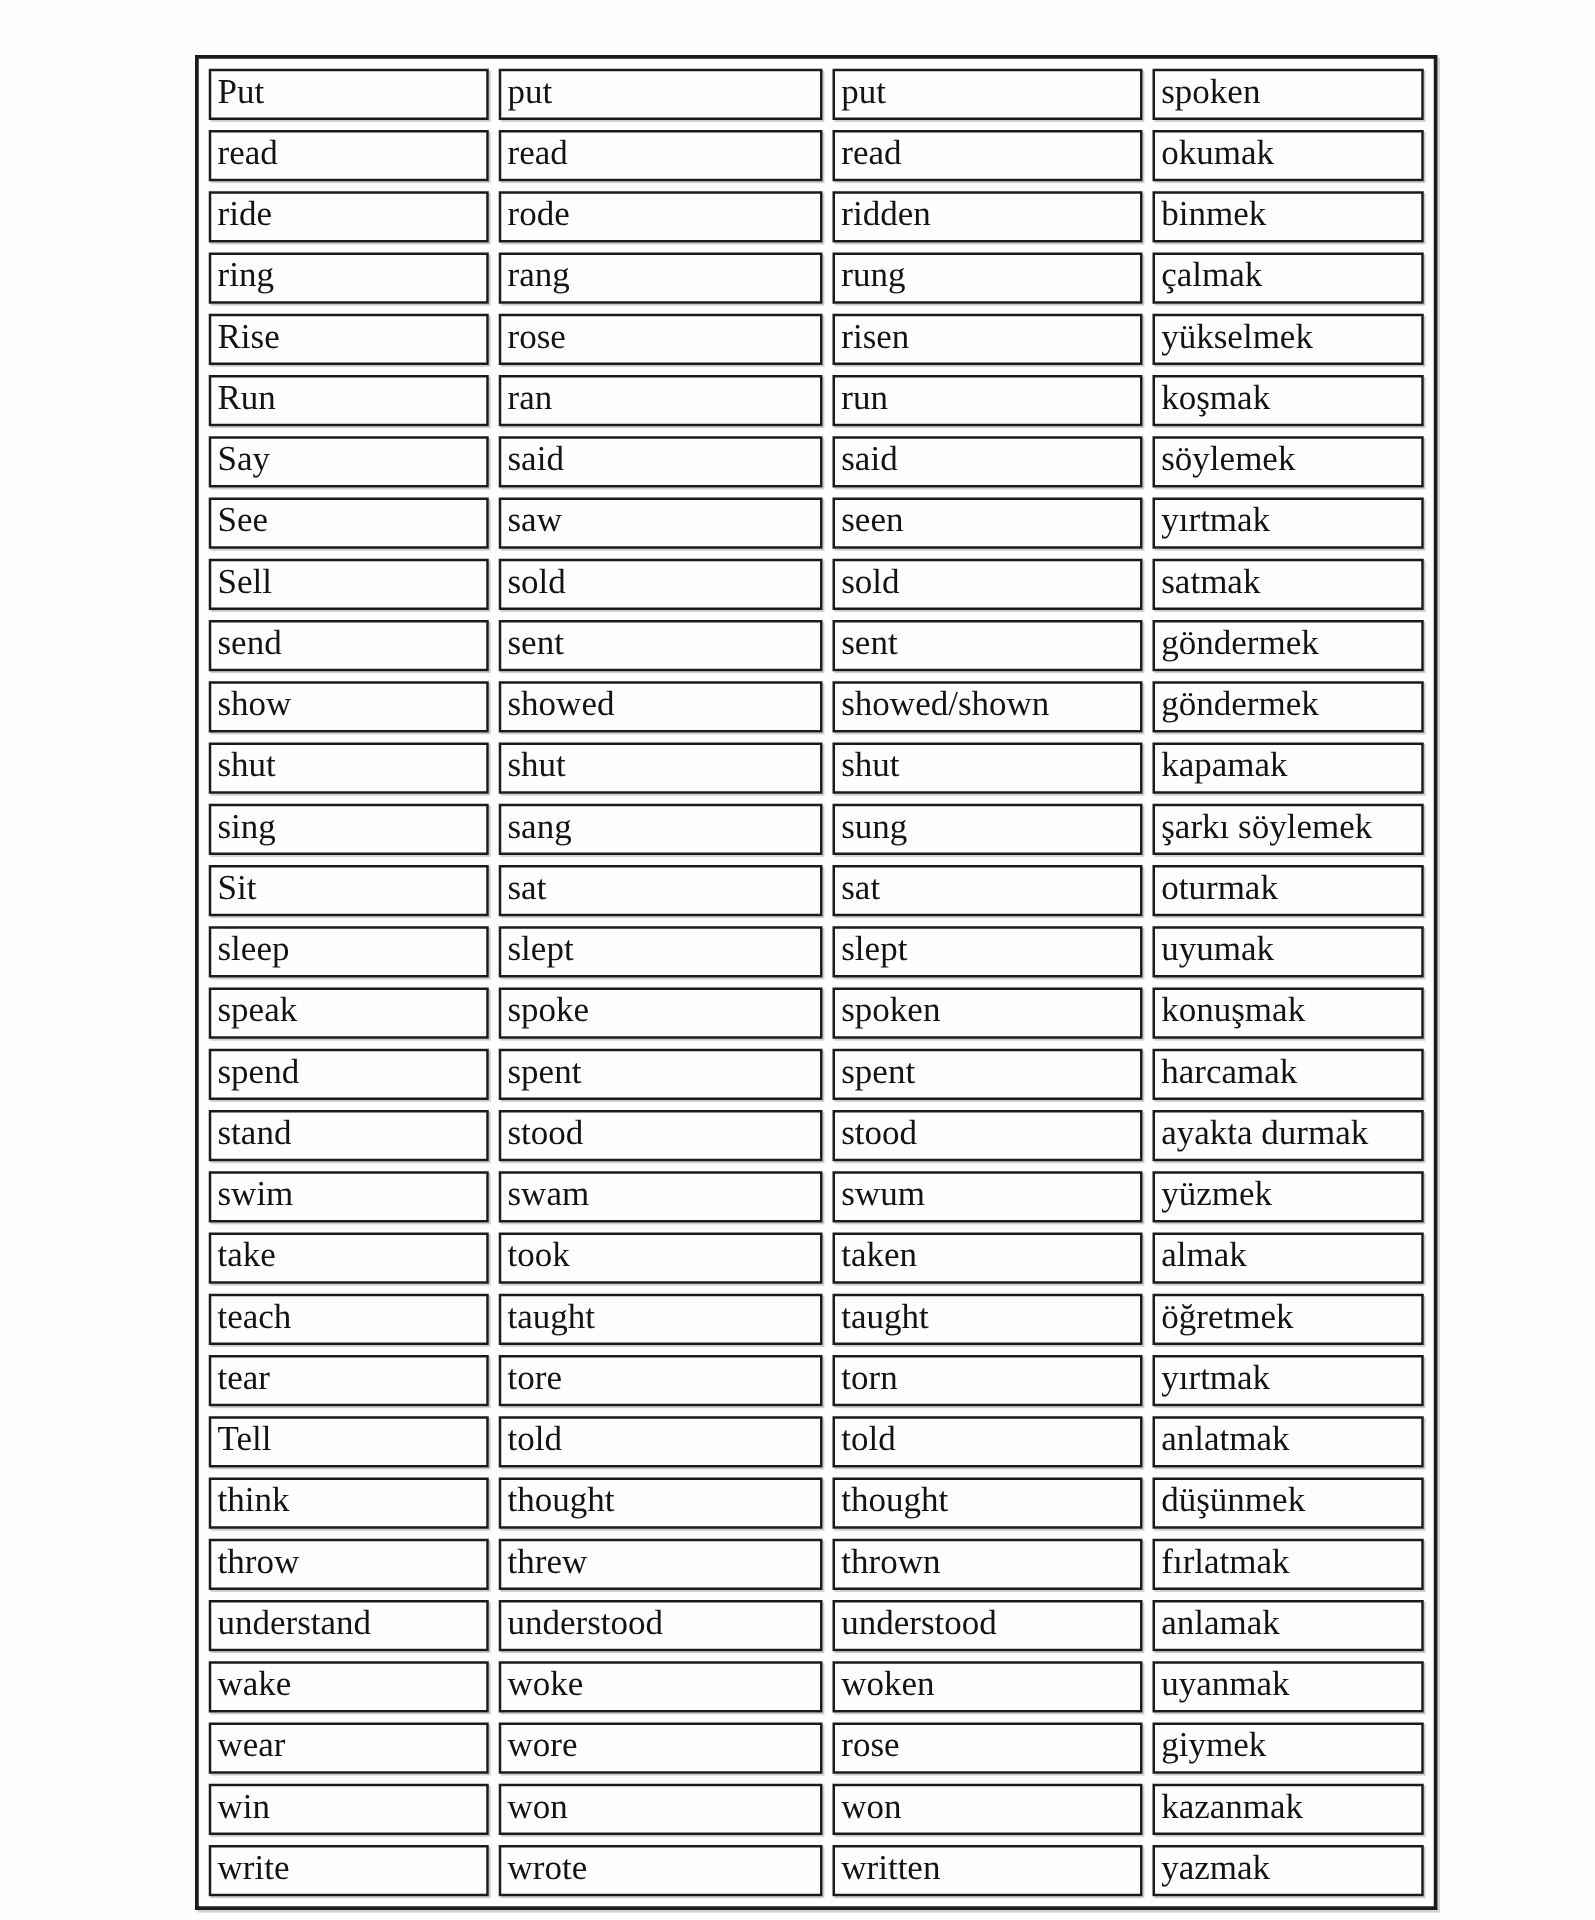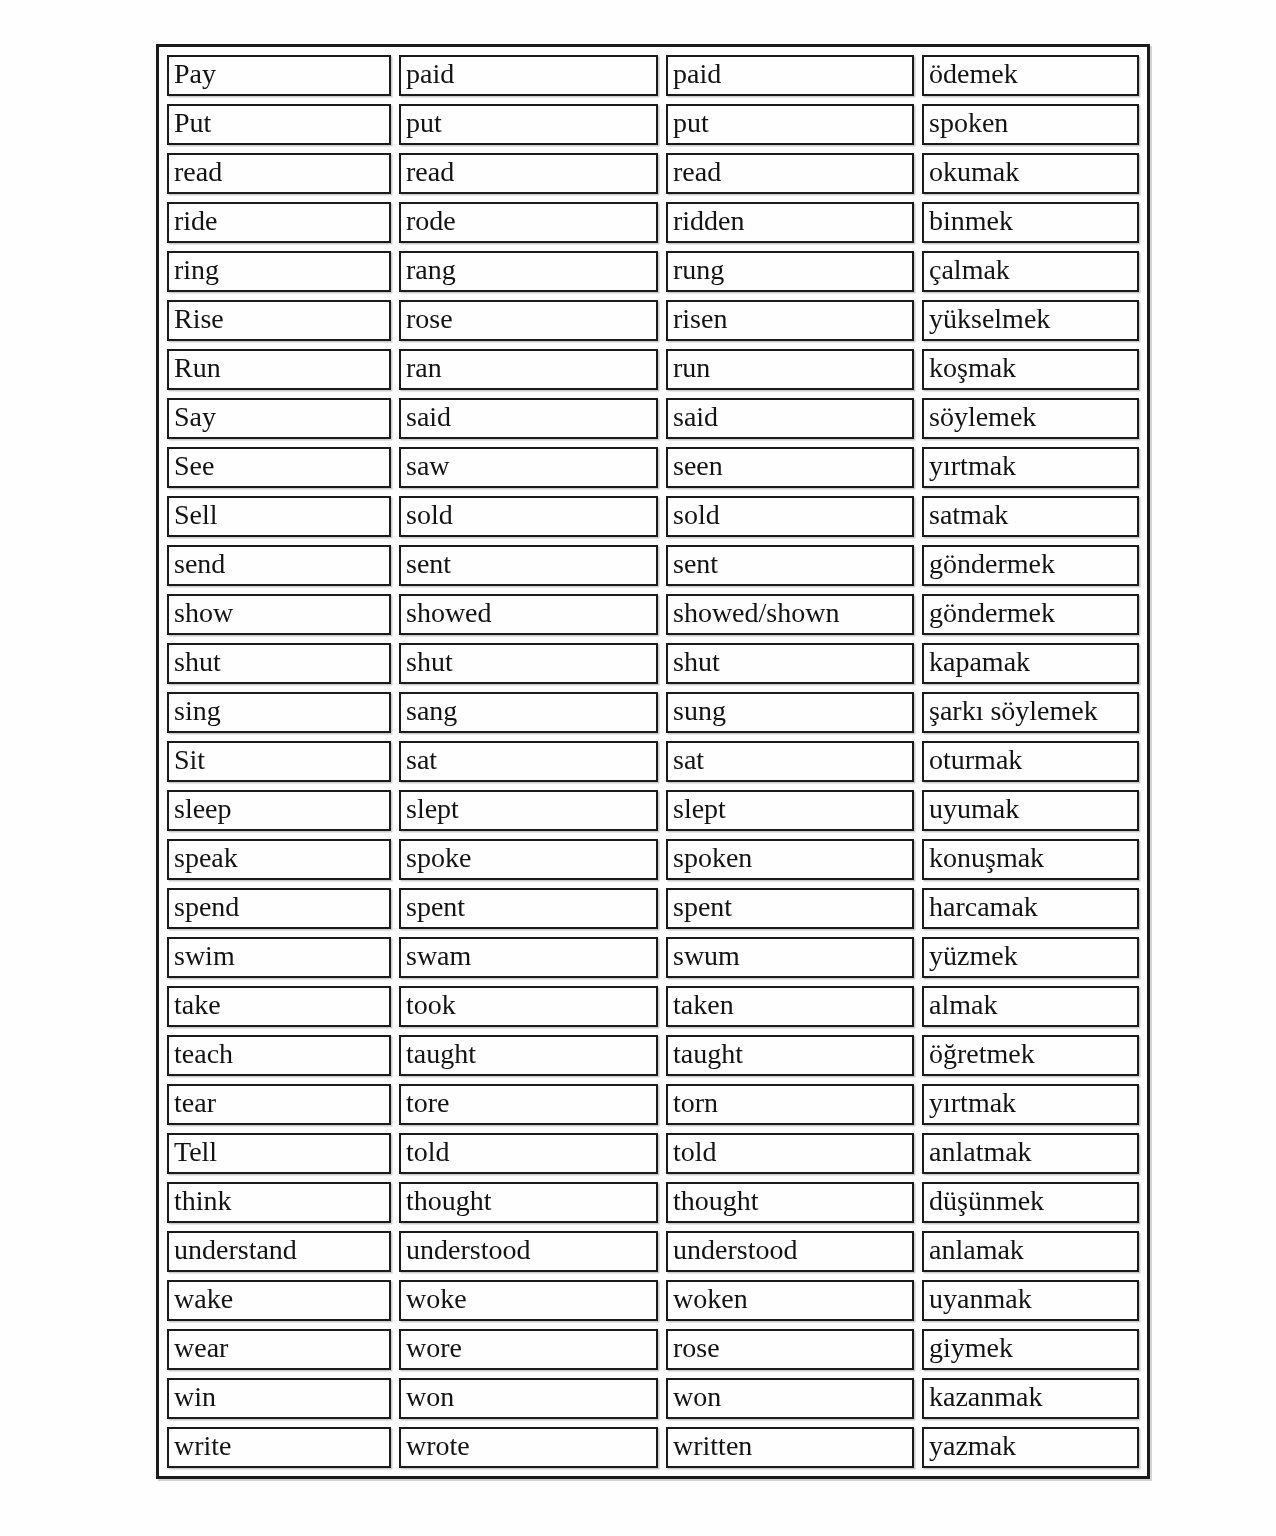--- a/index.html
+++ b/index.html
@@ -51,26 +51,20 @@
 <div class="page">
   <table class="verbs">
     <colgroup>
       <col class="c1">
       <col class="c2">
       <col class="c3">
       <col class="c4">
     </colgroup>
     <tbody id="verbs-tbody">
         <tr>
-          <td>Pay</td>
-          <td>paid</td>
-          <td>paid</td>
-          <td>ödemek</td>
-        </tr>
-        <tr>
           <td>Put</td>
           <td>put</td>
           <td>put</td>
           <td>spoken</td>
         </tr>
         <tr>
           <td>read</td>
           <td>read</td>
           <td>read</td>
           <td>okumak</td>
@@ -159,20 +153,26 @@
           <td>spoken</td>
           <td>konuşmak</td>
         </tr>
         <tr>
           <td>spend</td>
           <td>spent</td>
           <td>spent</td>
           <td>harcamak</td>
         </tr>
         <tr>
+          <td>stand</td>
+          <td>stood</td>
+          <td>stood</td>
+          <td>ayakta durmak</td>
+        </tr>
+        <tr>
           <td>swim</td>
           <td>swam</td>
           <td>swum</td>
           <td>yüzmek</td>
         </tr>
         <tr>
           <td>take</td>
           <td>took</td>
           <td>taken</td>
           <td>almak</td>
@@ -193,20 +193,26 @@
           <td>Tell</td>
           <td>told</td>
           <td>told</td>
           <td>anlatmak</td>
         </tr>
         <tr>
           <td>think</td>
           <td>thought</td>
           <td>thought</td>
           <td>düşünmek</td>
+        </tr>
+        <tr>
+          <td>throw</td>
+          <td>threw</td>
+          <td>thrown</td>
+          <td>fırlatmak</td>
         </tr>
         <tr>
           <td>understand</td>
           <td>understood</td>
           <td>understood</td>
           <td>anlamak</td>
         </tr>
         <tr>
           <td>wake</td>
           <td>woke</td>

